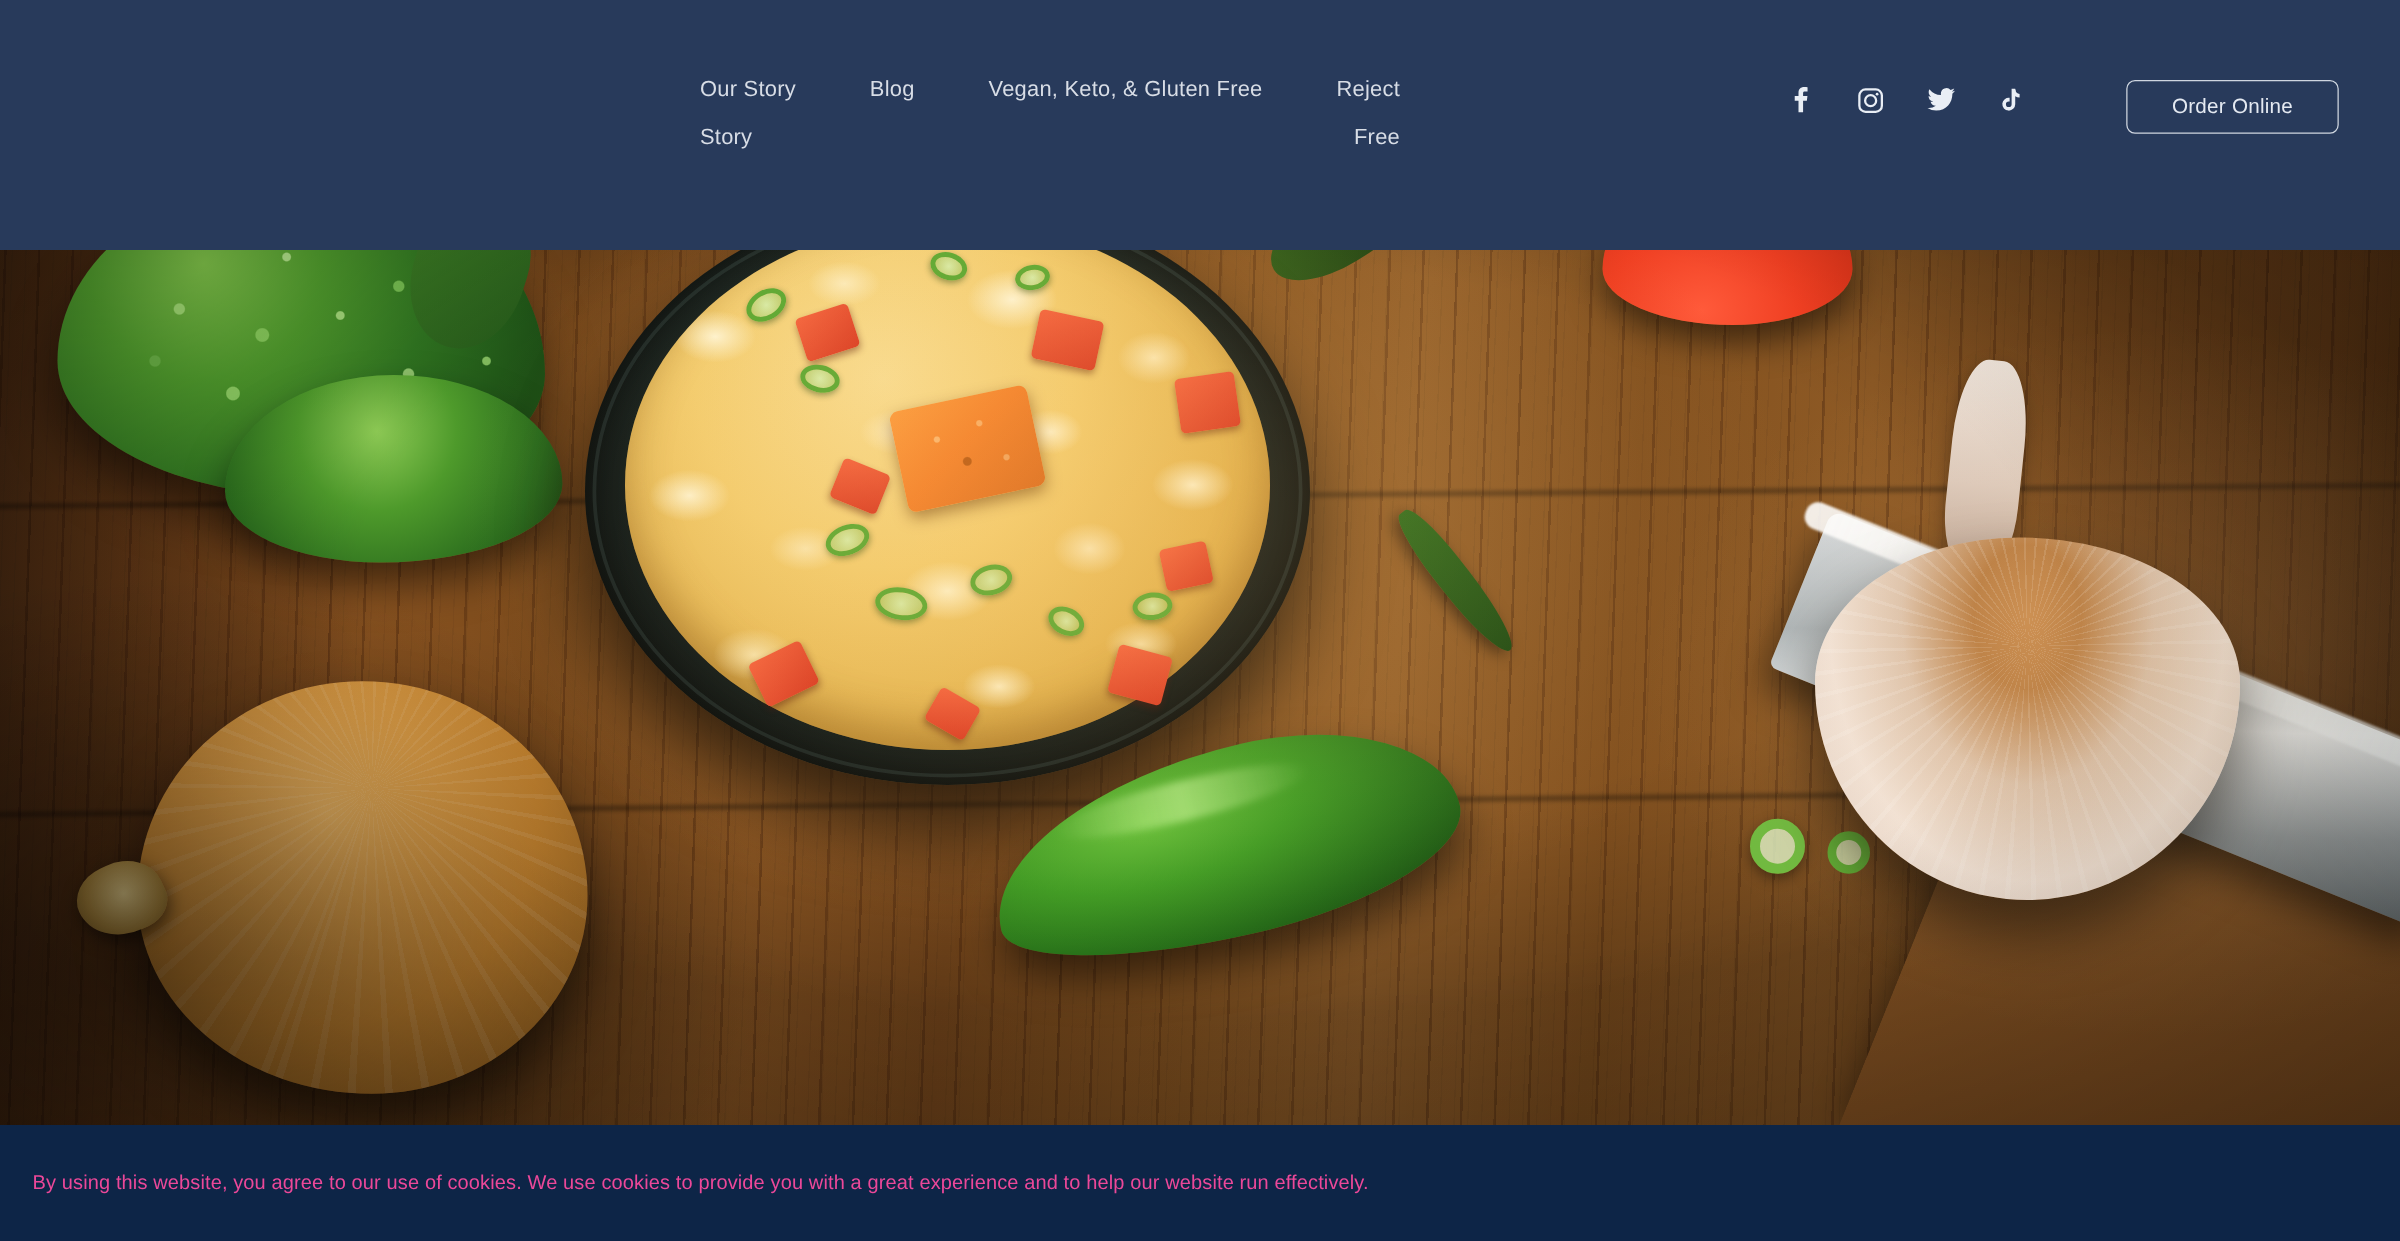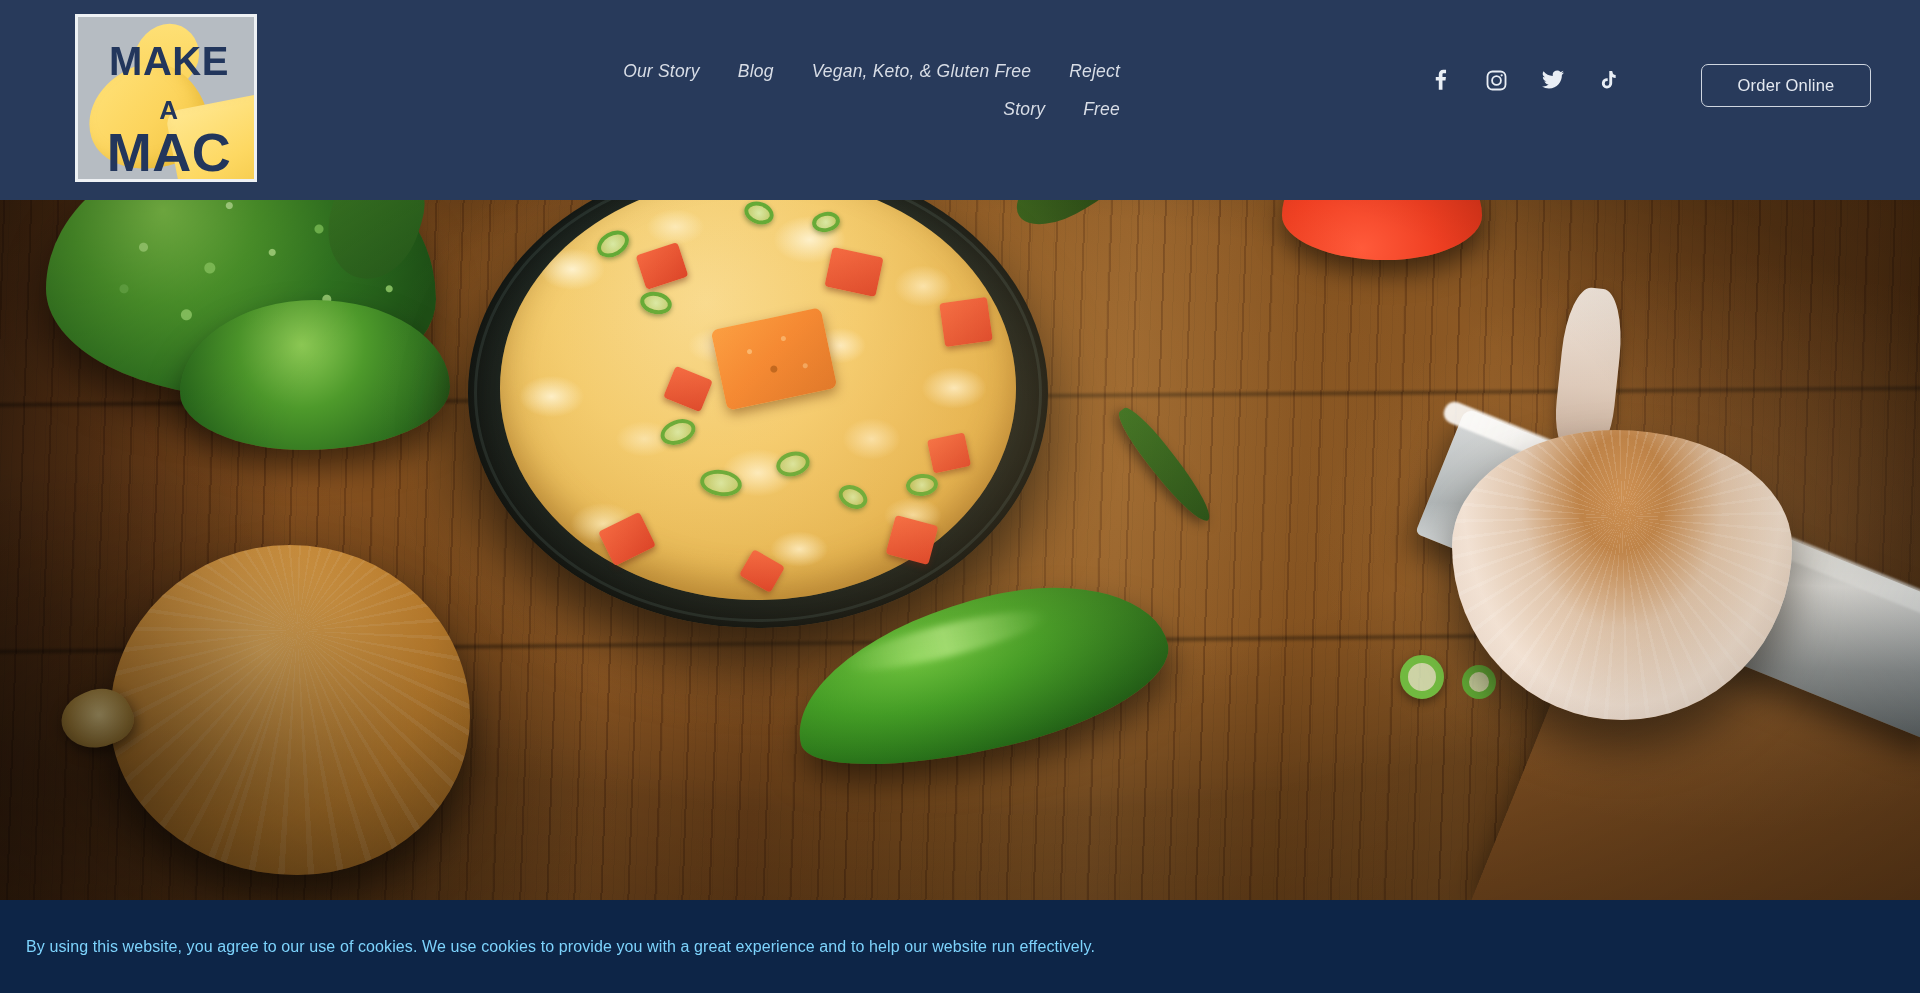--- a/index.html
+++ b/index.html
@@ -335,22 +335,22 @@
     position:absolute; left:0; width:182px; text-align:center;
     color:#22365c; font-weight:700; letter-spacing:.5px;
     font-family:"Liberation Sans", sans-serif;
   }
   .logo-make { top:22px; font-size:40px; }
   .logo-a    { top:78px; font-size:26px; }
   .logo-mac  { top:104px; font-size:54px; }
 
   .nav {
     position:absolute; left:560px; top:56px; width:560px;
-    display:flex; flex-wrap:wrap; justify-content:flex-end;
-    column-gap:38px; row-gap:8px;font-style:italic;
+    display:flex; flex-wrap:wrap; justify-content:space-between;
+    column-gap:38px; row-gap:8px;
   }
   .nav a {
     color:#d8dde6; font-size:17.5px; text-decoration:none;
     line-height:30px; letter-spacing:.2px; white-space:nowrap;
   }
 
   .socials {
     position:absolute; left:1430px; top:68px;
     display:flex; gap:33px; align-items:center;
   }
@@ -367,21 +367,21 @@
 
   
   .cookie {
     position:absolute; left:0; bottom:0; width:1920px; height:93px;
     background:#0d2547;
     z-index:30;
     display:flex; align-items:center;
   }
   .cookie-text {
     position:absolute; left:26px; top:50%; transform:translateY(-50%);
-    color:#7dd3fc; font-size:16px; letter-spacing:.1px; max-width:1400px;
+    color:#ec4899; font-size:16px; letter-spacing:.1px; max-width:1400px;
   }
   .cookie-actions {
     position:absolute; right:28px; top:50%; transform:translateY(-50%);
     display:flex; gap:12px;
   }
   .ck-btn {
     height:40px; min-width:122px; padding:0 20px;
     border:1.6px solid #9fb0c6; border-radius:3px;
     background:transparent; color:#e7edf5;
     font-size:16px; font-family:"Liberation Sans", sans-serif;
@@ -456,28 +456,20 @@
 
     <div class="garlic-neck"></div>
     <div class="garlic"></div>
 
     <div class="light-pool"></div>
     <div class="vignette"></div>
   </div>
 
   <header class="header">
 
-    <a class="logo" href="#">
-      <span class="logo-cheese-c"></span>
-      <span class="logo-cheese-a"></span>
-      <span class="logo-cheese-b"></span>
-      <span class="logo-txt logo-make">MAKE</span>
-      <span class="logo-txt logo-a">A</span>
-      <span class="logo-txt logo-mac">MAC</span>
-    </a>
 
     <nav class="nav">
       <a href="#">Our Story</a>
       <a href="#">Blog</a>
       <a href="#">Vegan, Keto, &amp; Gluten Free</a>
       <a href="#">Reject</a>
       <a href="#">Story</a>
       <a href="#">Free</a>
     </nav>
 

